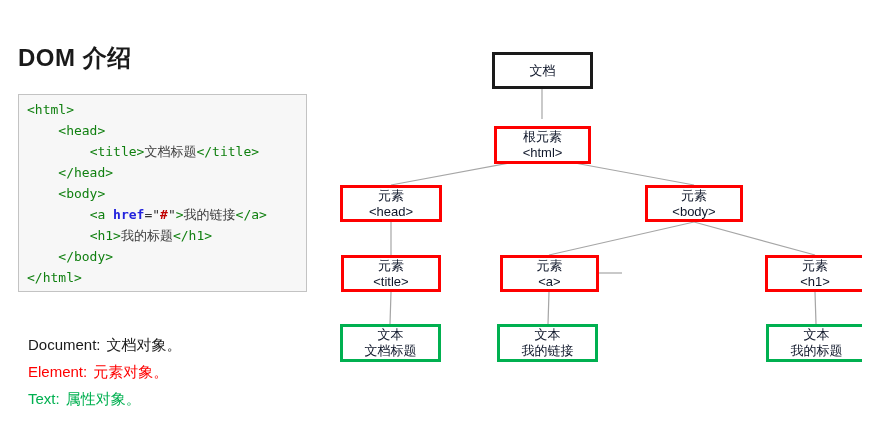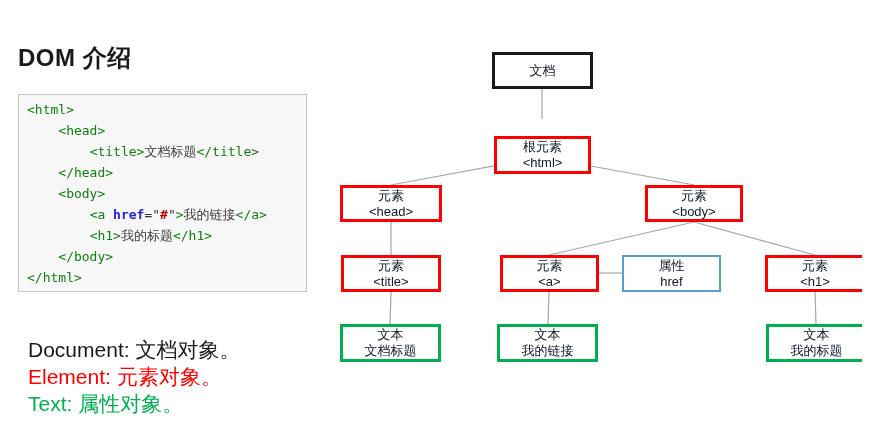--- a/index.html
+++ b/index.html
@@ -35,21 +35,21 @@
     position:absolute; display:flex; flex-direction:column;
     align-items:center; justify-content:center;
     background:#ffffff; color:#0f172a;
     font-size:13px; line-height:16px; text-align:center;
   }
   .node-document  { border:3px solid var(--document,#000000); }
   .node-element   { border:3px solid var(--element,#fe0000); }
   .node-attribute { border:2px solid var(--attribute,#5b9bd5); }
   .node-text      { border:3px solid var(--text,#00b050); }
   
-  .legend { position:absolute; left:28px; top:336px; font-size:21px; }
+  .legend { position:absolute; left:28px; top:336px; font-size:15px; }
   .legend-row { height:16px; margin-bottom:11px; white-space:pre; }
   .legend-row .term { margin-right:6px; }
   .legend-document  { color:var(--document,#1a1a1a); }
   .legend-element   { color:var(--element,#fe0000); }
   .legend-attribute { color:var(--attribute,#5b9bd5); }
   .legend-text      { color:var(--text,#00b050); }
 </style>
 </head>
 <body>
 
@@ -69,21 +69,21 @@
     <line class="conn" x1="599" y1="273" x2="622" y2="273"></line>
     <line class="conn" x1="391" y1="292" x2="390" y2="324"></line>
     <line class="conn" x1="549" y1="292" x2="548" y2="324"></line>
     <line class="conn" x1="815" y1="292" x2="816" y2="324"></line>
   </svg>
 
   <div class="node node-document" style="left:492px; top:52px; width:101px; height:37px;">
     <div>文档</div>
   </div>
 
-  <div class="node node-element" style="left:494px; top:136px; width:97px; height:38px;">
+  <div class="node node-element" style="left:494px; top:126px; width:97px; height:38px;">
     <div>根元素</div>
     <div>&lt;html&gt;</div>
   </div>
 
   <div class="node node-element" style="left:340px; top:185px; width:102px; height:37px;">
     <div>元素</div>
     <div>&lt;head&gt;</div>
   </div>
 
   <div class="node node-element" style="left:645px; top:185px; width:98px; height:37px;">
@@ -94,24 +94,20 @@
   <div class="node node-element" style="left:341px; top:255px; width:100px; height:37px;">
     <div>元素</div>
     <div>&lt;title&gt;</div>
   </div>
 
   <div class="node node-element" style="left:500px; top:255px; width:99px; height:37px;">
     <div>元素</div>
     <div>&lt;a&gt;</div>
   </div>
 
-  <div class="node node-attribute" style="left:622px; top:255px; width:99px; height:37px;">
-    <div>属性</div>
-    <div>href</div>
-  </div>
 
   <div class="node node-element" style="left:765px; top:255px; width:100px; height:37px;">
     <div>元素</div>
     <div>&lt;h1&gt;</div>
   </div>
 
   <div class="node node-text" style="left:340px; top:324px; width:101px; height:38px;">
     <div>文本</div>
     <div>文档标题</div>
   </div>

